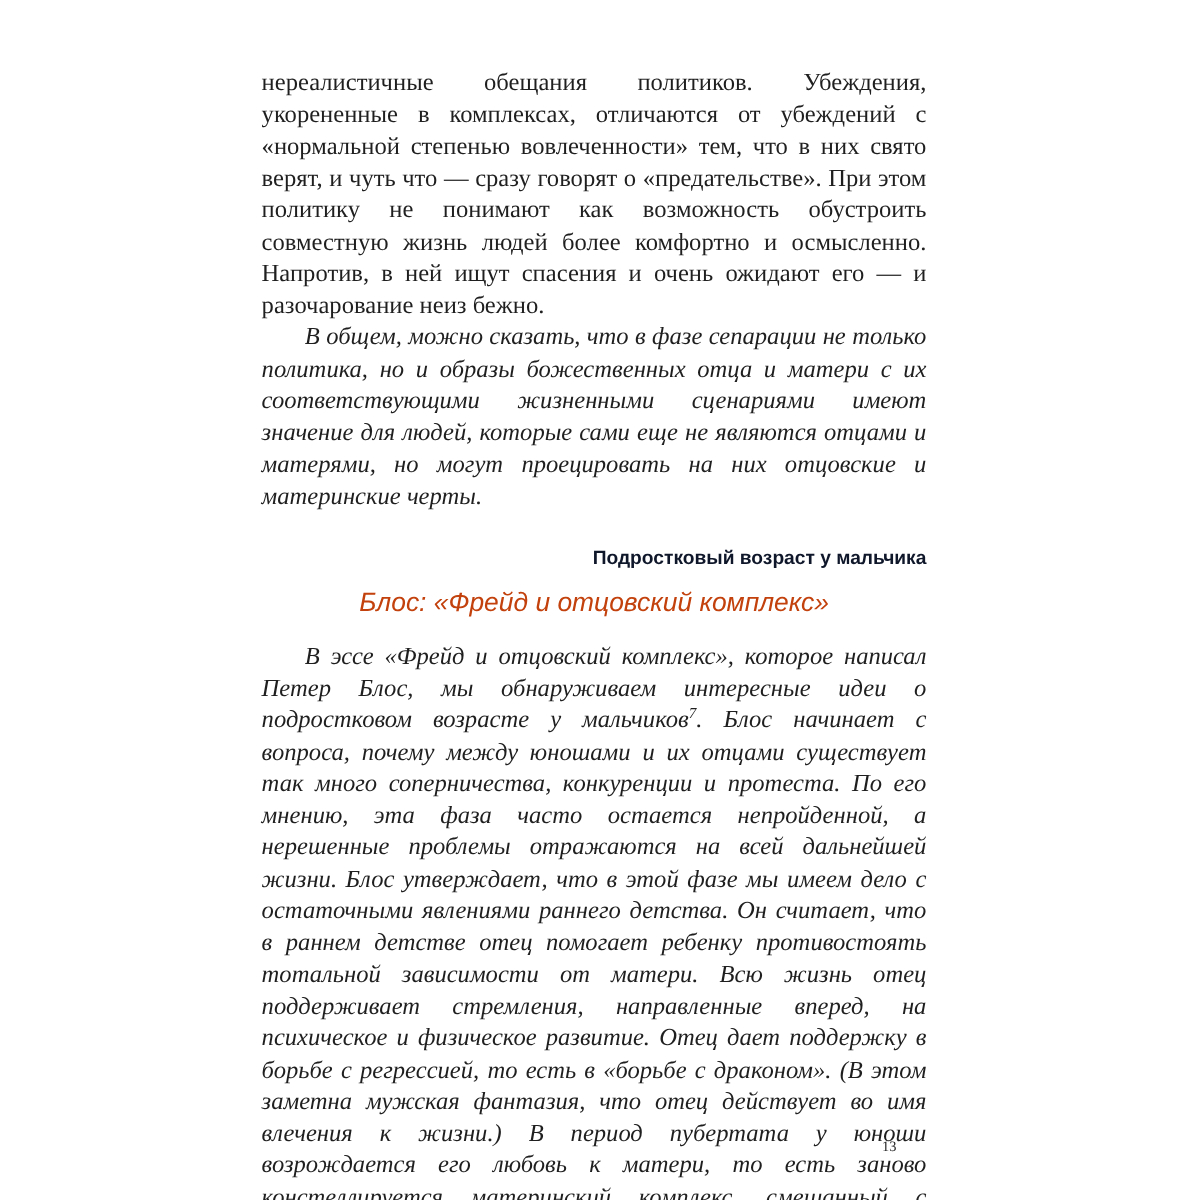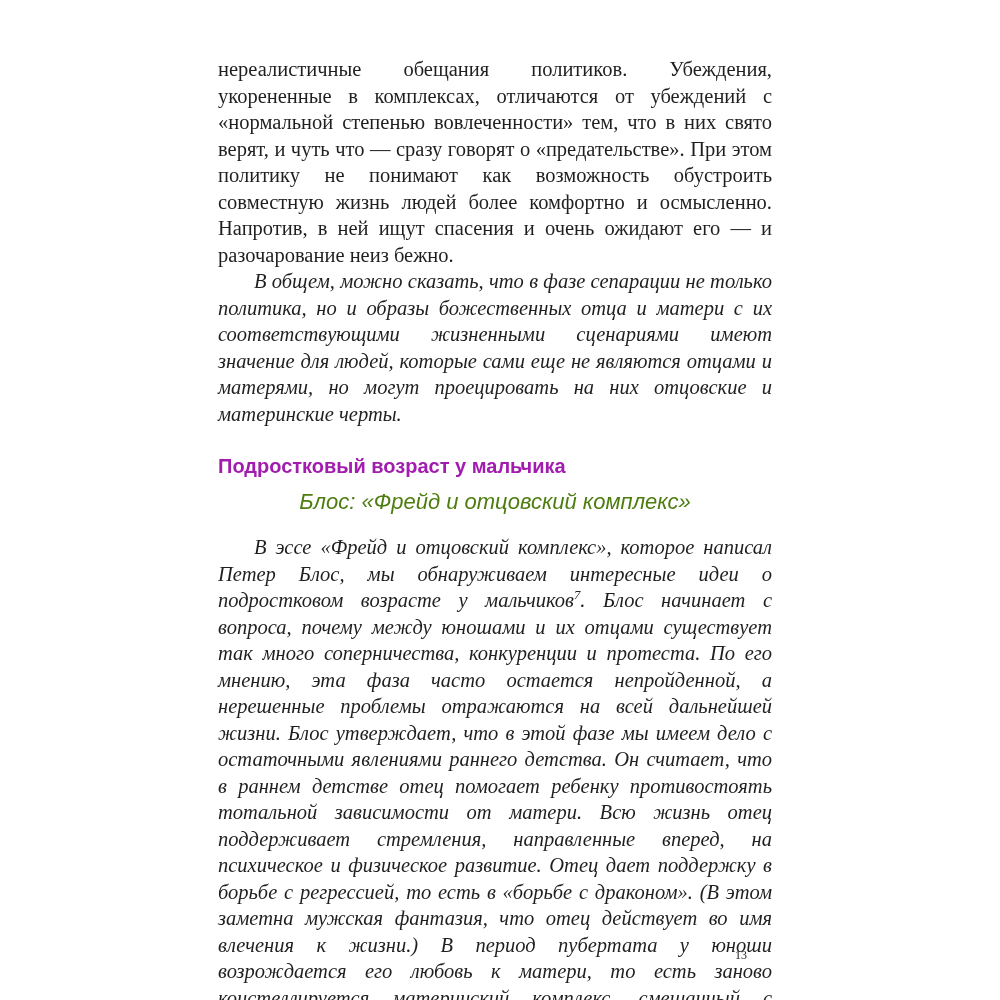--- a/index.html
+++ b/index.html
@@ -33,34 +33,34 @@
   }
   p.body.indent { text-indent: 36px; font-style: italic; }
   sup.fn-mark {
     font-size: 0.62em;
     line-height: 0;
     vertical-align: super;
   }
   h2.section-title {
     font-family: "Liberation Sans", "DejaVu Sans", sans-serif;
     font-weight: 700;
-    font-size: 20px;
+    font-size: 16px;
     line-height: 28px;
-    text-align: left;
-    color: #a21caf;
+    text-align: right;
+    color: #0f172a;
     margin: 25px 0 9px 0;
   }
   h3.section-subtitle {
     font-family: "Liberation Sans", "DejaVu Sans", sans-serif;
     font-style: italic;
     font-weight: 400;
     font-size: 22px;
     line-height: 26px;
     text-align: center;
-    color: #4d7c0f;
+    color: #c2410c;
     margin: 0 0 19px 0;
   }
   .page-number {
     position: absolute;
     top: 928px;
     left: 735px;
     width: 40px;
     text-align: left;
     font-family: "Liberation Serif", "DejaVu Serif", serif;
     font-size: 12px;

